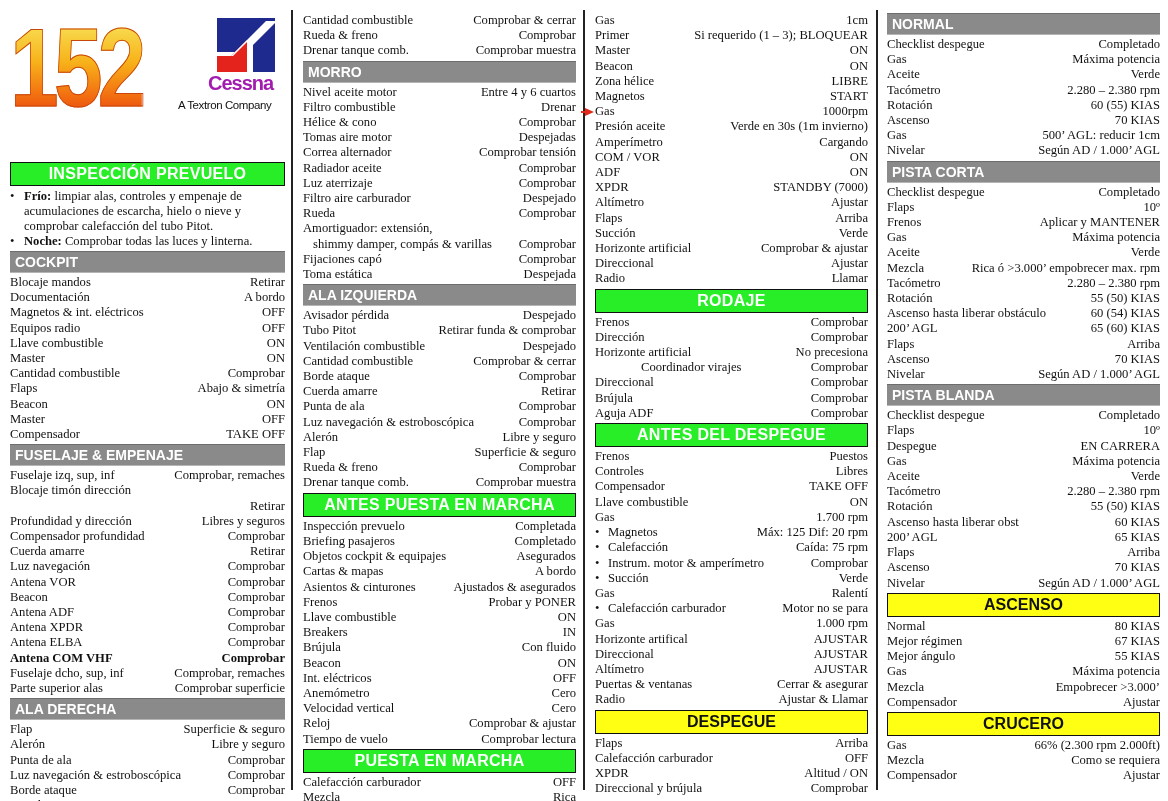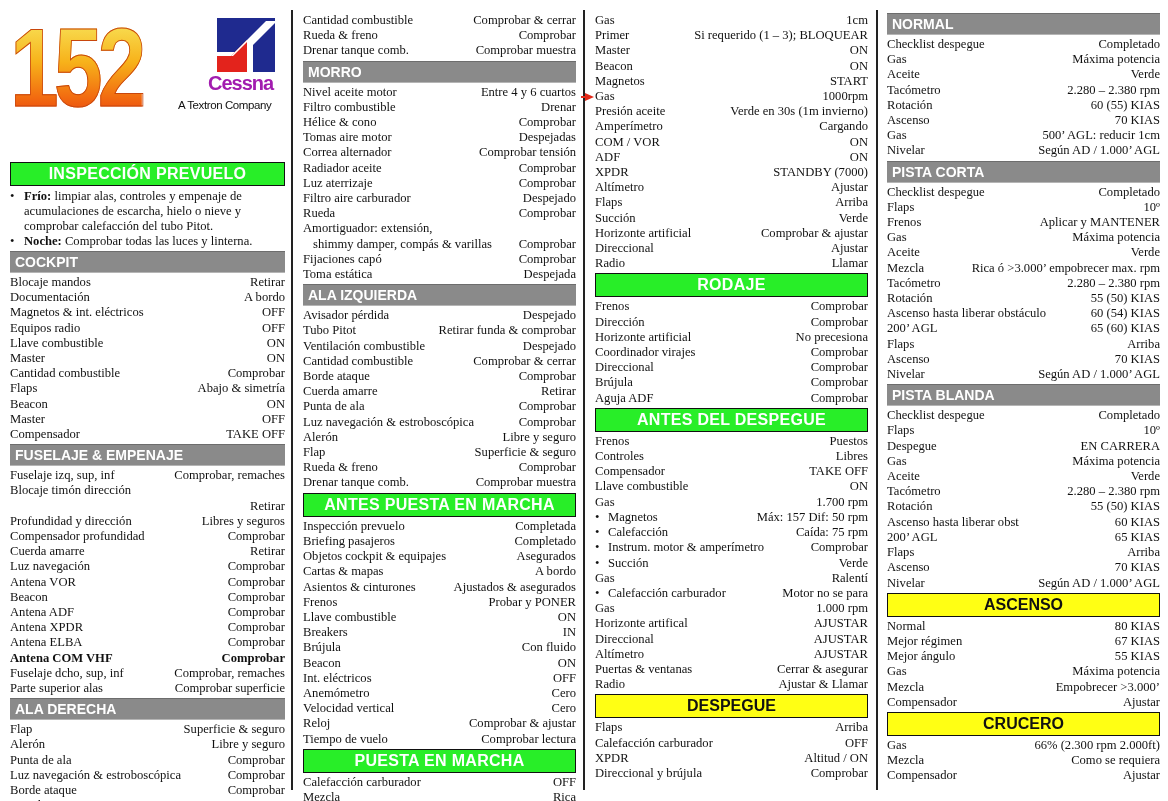--- a/index.html
+++ b/index.html
@@ -429,20 +429,24 @@
       </div>
       <div class="row" style="position: relative;">
         <span class="lbl">Master</span>
         <span class="val">ON</span>
       </div>
       <div class="row" style="position: relative;">
         <span class="lbl">Beacon</span>
         <span class="val">ON</span>
       </div>
       <div class="row" style="position: relative;">
+        <span class="lbl">Zona hélice</span>
+        <span class="val">LIBRE</span>
+      </div>
+      <div class="row" style="position: relative;">
         <span class="lbl">Magnetos</span>
         <span class="val">START</span>
       </div>
       <div class="row" style="position: relative;">
         <span class="arrow" style="top: 4px;"></span>
         <span class="lbl">Gas</span>
         <span class="val">1000rpm</span>
       </div>
       <div class="row" style="position: relative;">
         <span class="lbl">Presión aceite</span>
@@ -497,21 +501,21 @@
         <span class="val">Comprobar</span>
       </div>
       <div class="row" style="position: relative;">
         <span class="lbl">Dirección</span>
         <span class="val">Comprobar</span>
       </div>
       <div class="row" style="position: relative;">
         <span class="lbl">Horizonte artificial</span>
         <span class="val">No precesiona</span>
       </div>
-      <div class="row" style="position: relative;">
+      <div class="row" style="position: relative; margin-left: 46px;">
         <span class="lbl">Coordinador virajes</span>
         <span class="val">Comprobar</span>
       </div>
       <div class="row" style="position: relative;">
         <span class="lbl">Direccional</span>
         <span class="val">Comprobar</span>
       </div>
       <div class="row" style="position: relative;">
         <span class="lbl">Brújula</span>
         <span class="val">Comprobar</span>
@@ -539,21 +543,21 @@
       <div class="row" style="position: relative;">
         <span class="lbl">Llave combustible</span>
         <span class="val">ON</span>
       </div>
       <div class="row" style="position: relative;">
         <span class="lbl">Gas</span>
         <span class="val">1.700 rpm</span>
       </div>
       <div class="row bullet" style="position: relative;">
         <span class="lbl">Magnetos</span>
-        <span class="val">Máx: 157 Dif: 50 rpm</span>
+        <span class="val">Máx: 125 Dif: 20 rpm</span>
       </div>
       <div class="row bullet" style="position: relative;">
         <span class="lbl">Calefacción</span>
         <span class="val">Caída: 75 rpm</span>
       </div>
       <div class="row bullet" style="position: relative;">
         <span class="lbl">Instrum. motor &amp; amperímetro</span>
         <span class="val">Comprobar</span>
       </div>
       <div class="row bullet" style="position: relative;">

